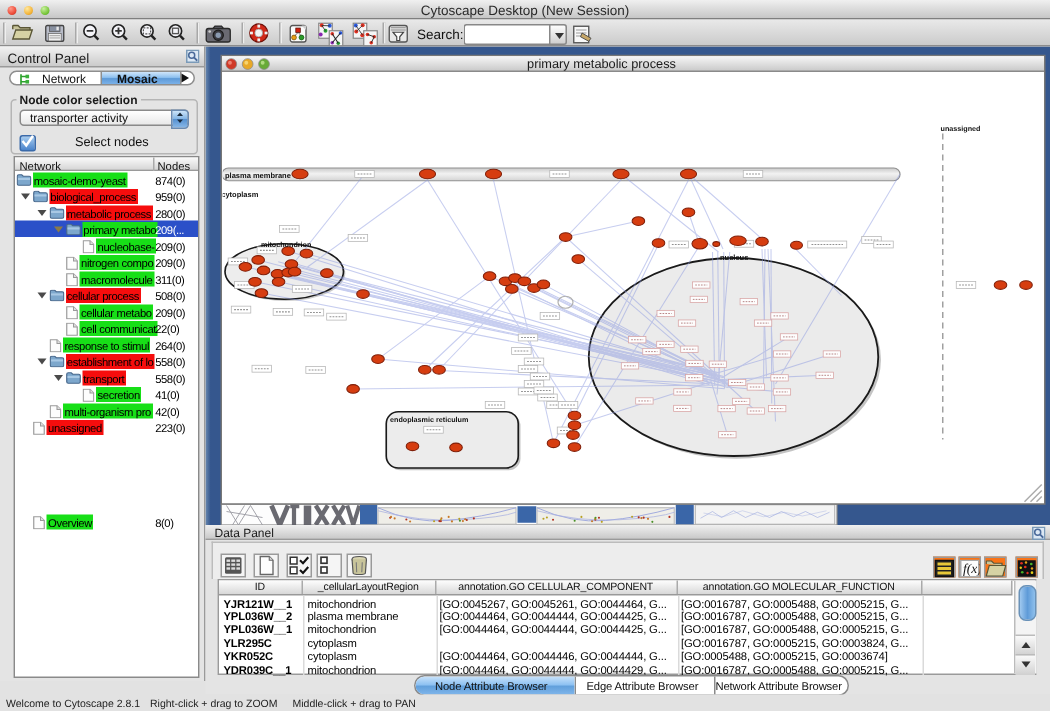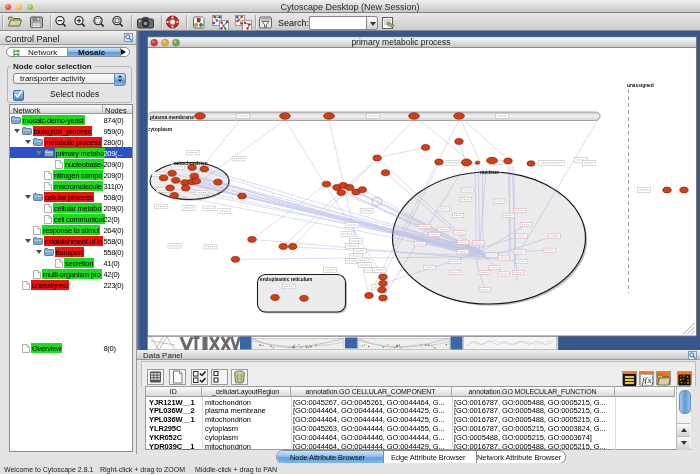--- a/index.html
+++ b/index.html
@@ -812,21 +812,20 @@
 <div class="dtr" style="left:3px;top:19.3px;font-weight:bold;">YPL036W__2</div>
 <div class="dtr" style="left:59px;top:19.3px;">plasma membrane</div>
 <div class="dtr" style="left:147px;top:19.3px;">[GO:0044464, GO:0044444, GO:0044425, G...</div>
 <div class="dtr" style="left:308px;top:19.3px;">[GO:0016787, GO:0005488, GO:0005215, G...</div>
 <div class="dtr" style="left:3px;top:28.1px;font-weight:bold;">YPL036W__1</div>
 <div class="dtr" style="left:59px;top:28.1px;">mitochondrion</div>
 <div class="dtr" style="left:147px;top:28.1px;">[GO:0044464, GO:0044444, GO:0044425, G...</div>
 <div class="dtr" style="left:308px;top:28.1px;">[GO:0016787, GO:0005488, GO:0005215, G...</div>
 <div class="dtr" style="left:3px;top:36.9px;font-weight:bold;">YLR295C</div>
 <div class="dtr" style="left:59px;top:36.9px;">cytoplasm</div>
-<div class="dtr" style="left:147px;top:36.9px;">[GO:0045263, GO:0044444, GO:0044455, G...</div>
 <div class="dtr" style="left:308px;top:36.9px;">[GO:0016787, GO:0005215, GO:0003824, G...</div>
 <div class="dtr" style="left:3px;top:45.7px;font-weight:bold;">YKR052C</div>
 <div class="dtr" style="left:59px;top:45.7px;">cytoplasm</div>
 <div class="dtr" style="left:147px;top:45.7px;">[GO:0044464, GO:0044446, GO:0044444, G...</div>
 <div class="dtr" style="left:308px;top:45.7px;">[GO:0005488, GO:0005215, GO:0003674]</div>
 <div class="dtr" style="left:3px;top:54.5px;font-weight:bold;">YDR039C__1</div>
 <div class="dtr" style="left:59px;top:54.5px;">mitochondrion</div>
 <div class="dtr" style="left:147px;top:54.5px;">[GO:0044464, GO:0044444, GO:0044429, G...</div>
 <div class="dtr" style="left:308px;top:54.5px;">[GO:0016787, GO:0005488, GO:0005215, G...</div>
 <div class="colline" style="left:55.5px;"></div>

